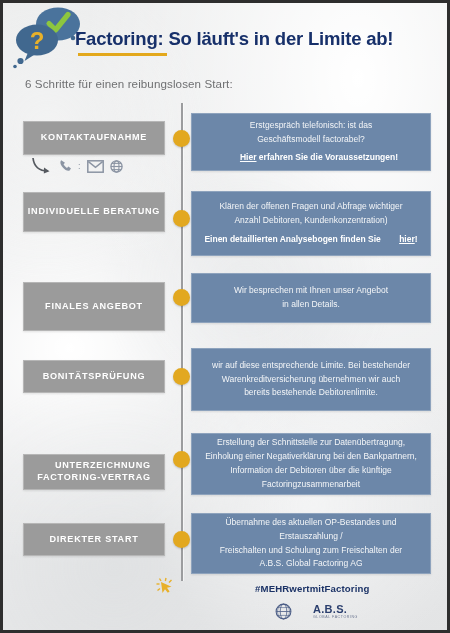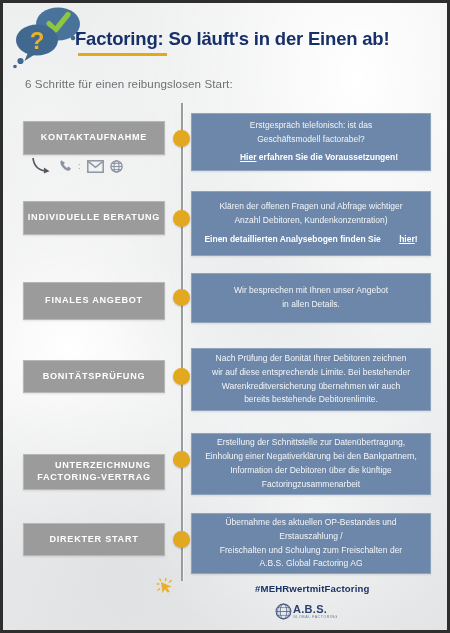--- a/index.html
+++ b/index.html
@@ -168,21 +168,21 @@
     font-weight: bold;
     color: #1b3266;
     letter-spacing: 0.15px;
     text-align: right;
   }
   .logo {
     position: absolute;
     left: 272px; top: 600px;
     display: flex;
     align-items: center;
-    gap: 1px;
+    gap: 21px;
   }
   .logo-text { line-height: 1; }
   .logo-abs {
     font-size: 11px;
     font-weight: bold;
     color: #2b3f6e;
     letter-spacing: 0.3px;
   }
   .logo-sub {
     font-size: 3.6px;
@@ -213,21 +213,21 @@
           <path d="M18 45 L13.5 56 L26 48 Z" fill="#41688f"></path>
           <circle cx="9.5" cy="56" r="3.1" fill="#41688f"></circle>
           <circle cx="4" cy="61.5" r="1.8" fill="#41688f"></circle>
           <text x="26" y="43.5" font-family="'Liberation Sans',sans-serif" font-size="24" font-weight="bold" fill="#e8b12a" text-anchor="middle">?</text>
         </g>
         <circle cx="62" cy="33" r="2.3" fill="#41688f"></circle>
         <circle cx="68" cy="29" r="1.4" fill="#41688f"></circle>
       </svg>
     </div>
 
-    <div class="title">Factoring: So läuft's in der Einen ab!</div>
+    <div class="title">Factoring: So läuft's in der Limite ab!</div>
     <div class="title-underline"></div>
     <div class="subtitle">6 Schritte für einen reibungslosen Start:</div>
   </div>
 
   <div class="timeline-line"></div>
 
   <div class="step" style="top:110px">
     <div class="step-label" style="top:8px;height:34px">KONTAKTAUFNAHME</div>
     <div class="step-dot" style="top:17px"></div>
     <div class="step-box" style="top:0px;height:58px">
@@ -253,45 +253,44 @@
     <svg width="13" height="13" viewBox="0 0 13 13">
       <circle cx="6.5" cy="6.5" r="5.6" fill="none" stroke="#8b94a3" stroke-width="1.3"></circle>
       <ellipse cx="6.5" cy="6.5" rx="2.5" ry="5.6" fill="none" stroke="#8b94a3" stroke-width="1.1"></ellipse>
       <line x1="0.9" y1="6.5" x2="12.1" y2="6.5" stroke="#8b94a3" stroke-width="1.1"></line>
       <line x1="1.9" y1="3.4" x2="11.1" y2="3.4" stroke="#8b94a3" stroke-width="1"></line>
       <line x1="1.9" y1="9.6" x2="11.1" y2="9.6" stroke="#8b94a3" stroke-width="1"></line>
     </svg>
   </div>
 
   <div class="step" style="top:188px">
-    <div class="step-label" style="top:10px;height:34px">
+    <div class="step-label" style="top:1px;height:40px">
       <span>INDIVIDUELLE BERATUNG</span>
     </div>
     <div class="step-dot" style="top:19px"></div>
     <div class="step-box" style="top:0px;height:65px">
       <span>Klären der offenen Fragen und Abfrage wichtiger</span>
       <span>Anzahl Debitoren, Kundenkonzentration)</span>
       <span class="bold"><span>Einen detaillierten Analysebogen finden Sie </span><u>hier</u><span>!</span></span>
     </div>
   </div>
 
   <div class="step" style="top:270px">
-    <div class="step-label" style="top:9px;height:38px">FINALES ANGEBOT</div>
+    <div class="step-label" style="top:9px;height:49px">FINALES ANGEBOT</div>
     <div class="step-dot" style="top:16px"></div>
     <div class="step-box" style="top:0px;height:50px">
       <span>Wir besprechen mit Ihnen unser Angebot</span>
       <span>in allen Details.</span>
     </div>
   </div>
 
   <div class="step" style="top:345px">
     <div class="step-label" style="top:12px;height:33px">BONITÄTSPRÜFUNG</div>
     <div class="step-dot" style="top:20px"></div>
     <div class="step-box" style="top:0px;height:63px">
-      <span>Nach Prüfung der Bonität Ihrer Debitoren zeichnen</span>
       <span>wir auf diese entsprechende Limite. Bei bestehender</span>
       <span>Warenkreditversicherung übernehmen wir auch</span>
       <span>bereits bestehende Debitorenlimite.</span>
     </div>
   </div>
 
   <div class="step" style="top:430px">
     <div class="step-label" style="top:21px;height:36px">
       <span>
         <span>UNTERZEICHNUNG</span><br>

